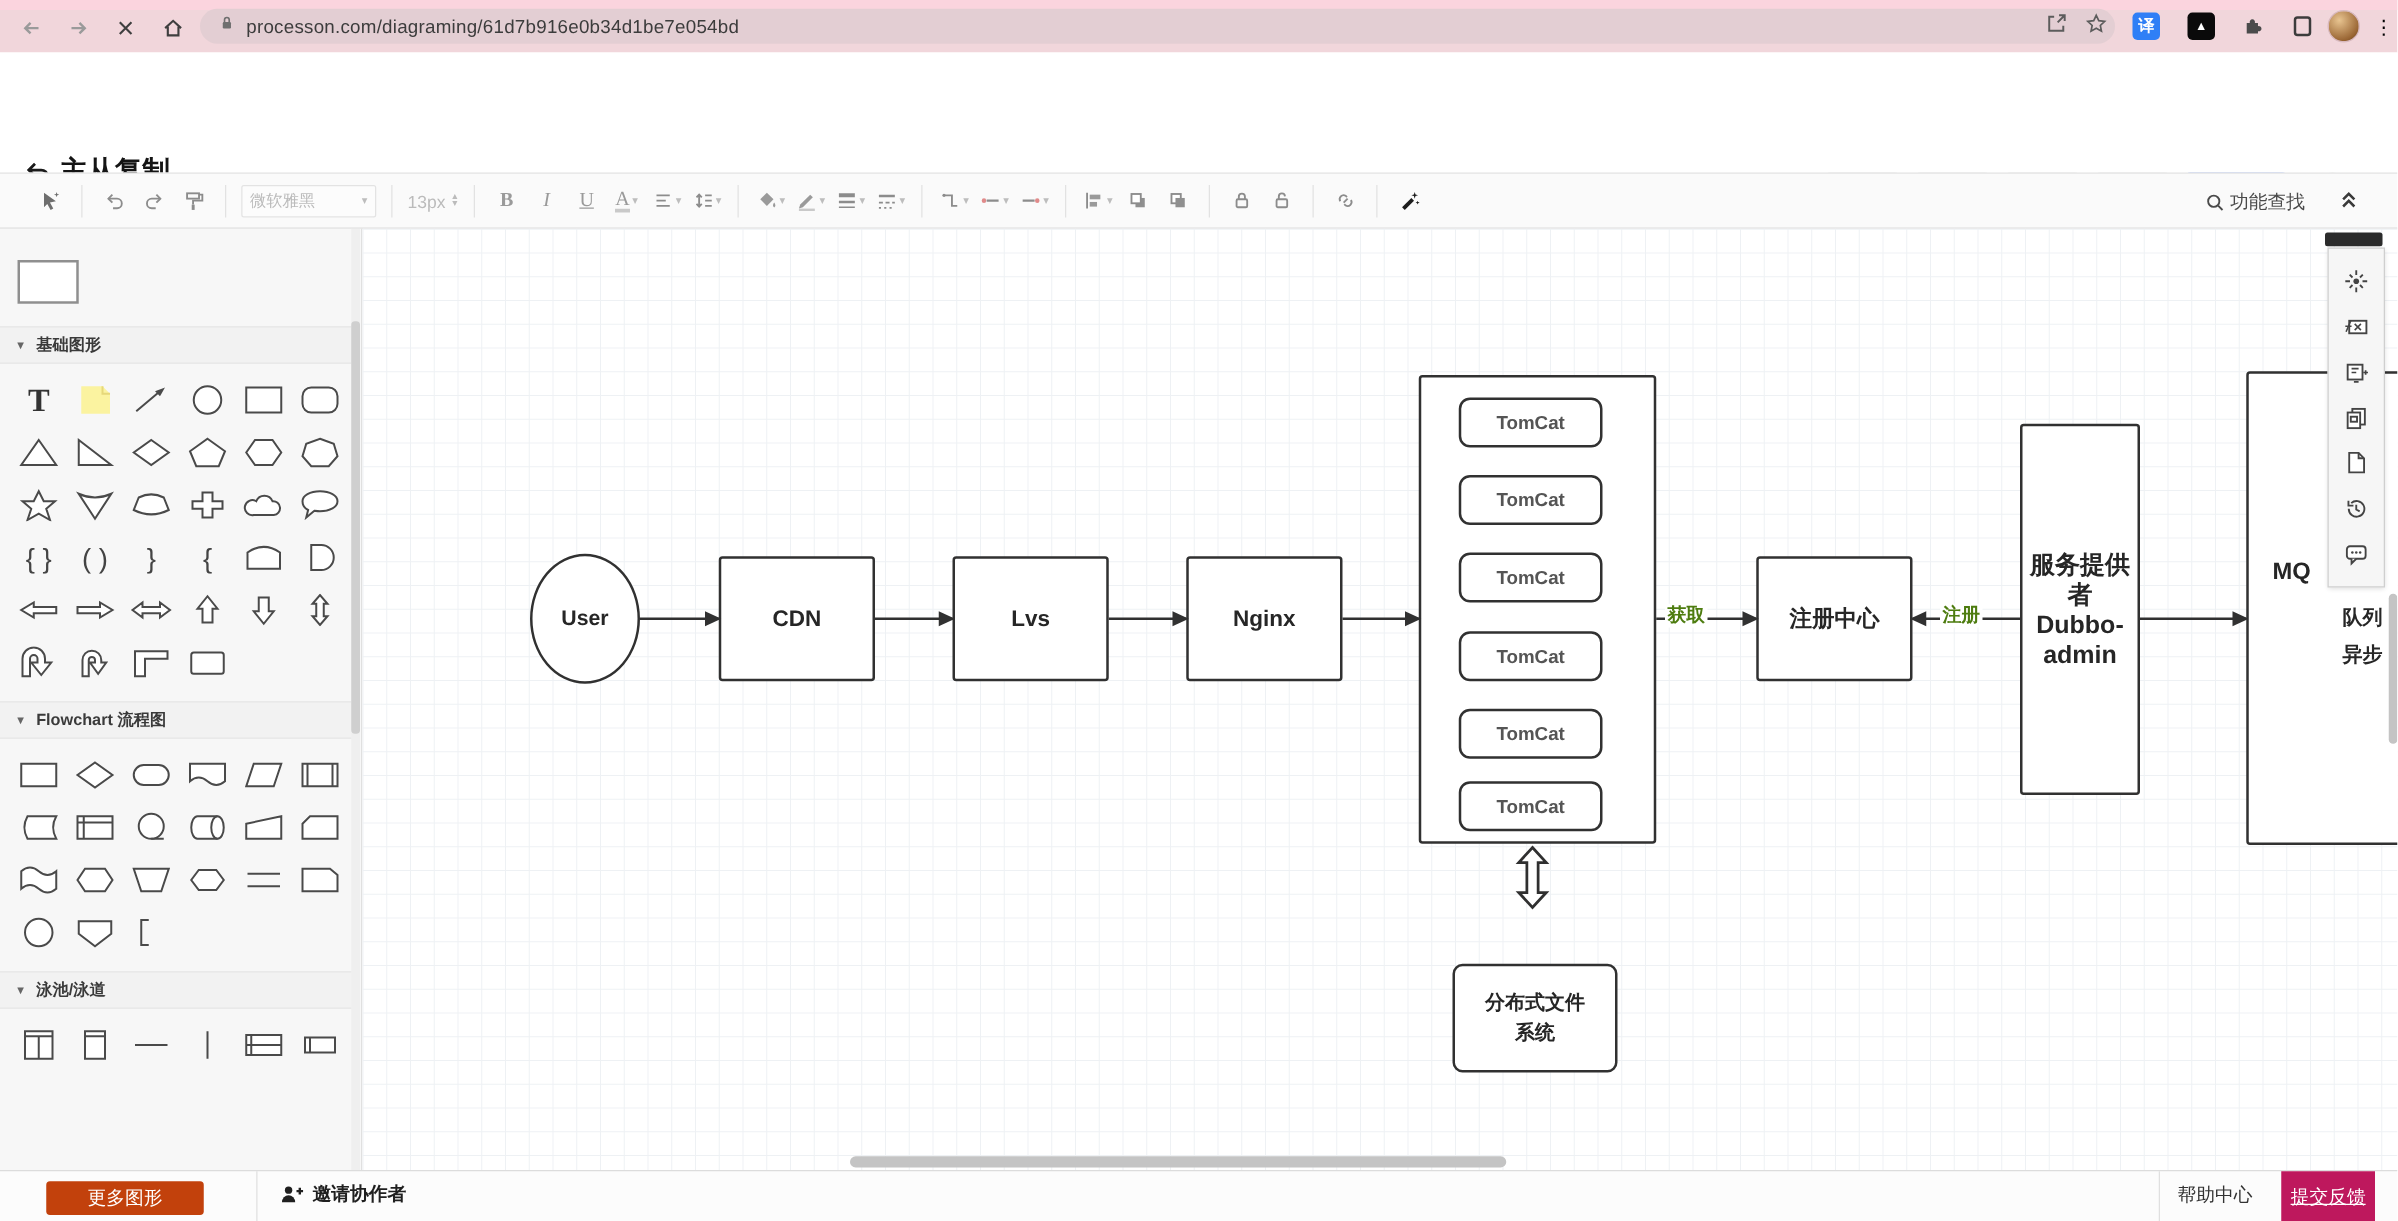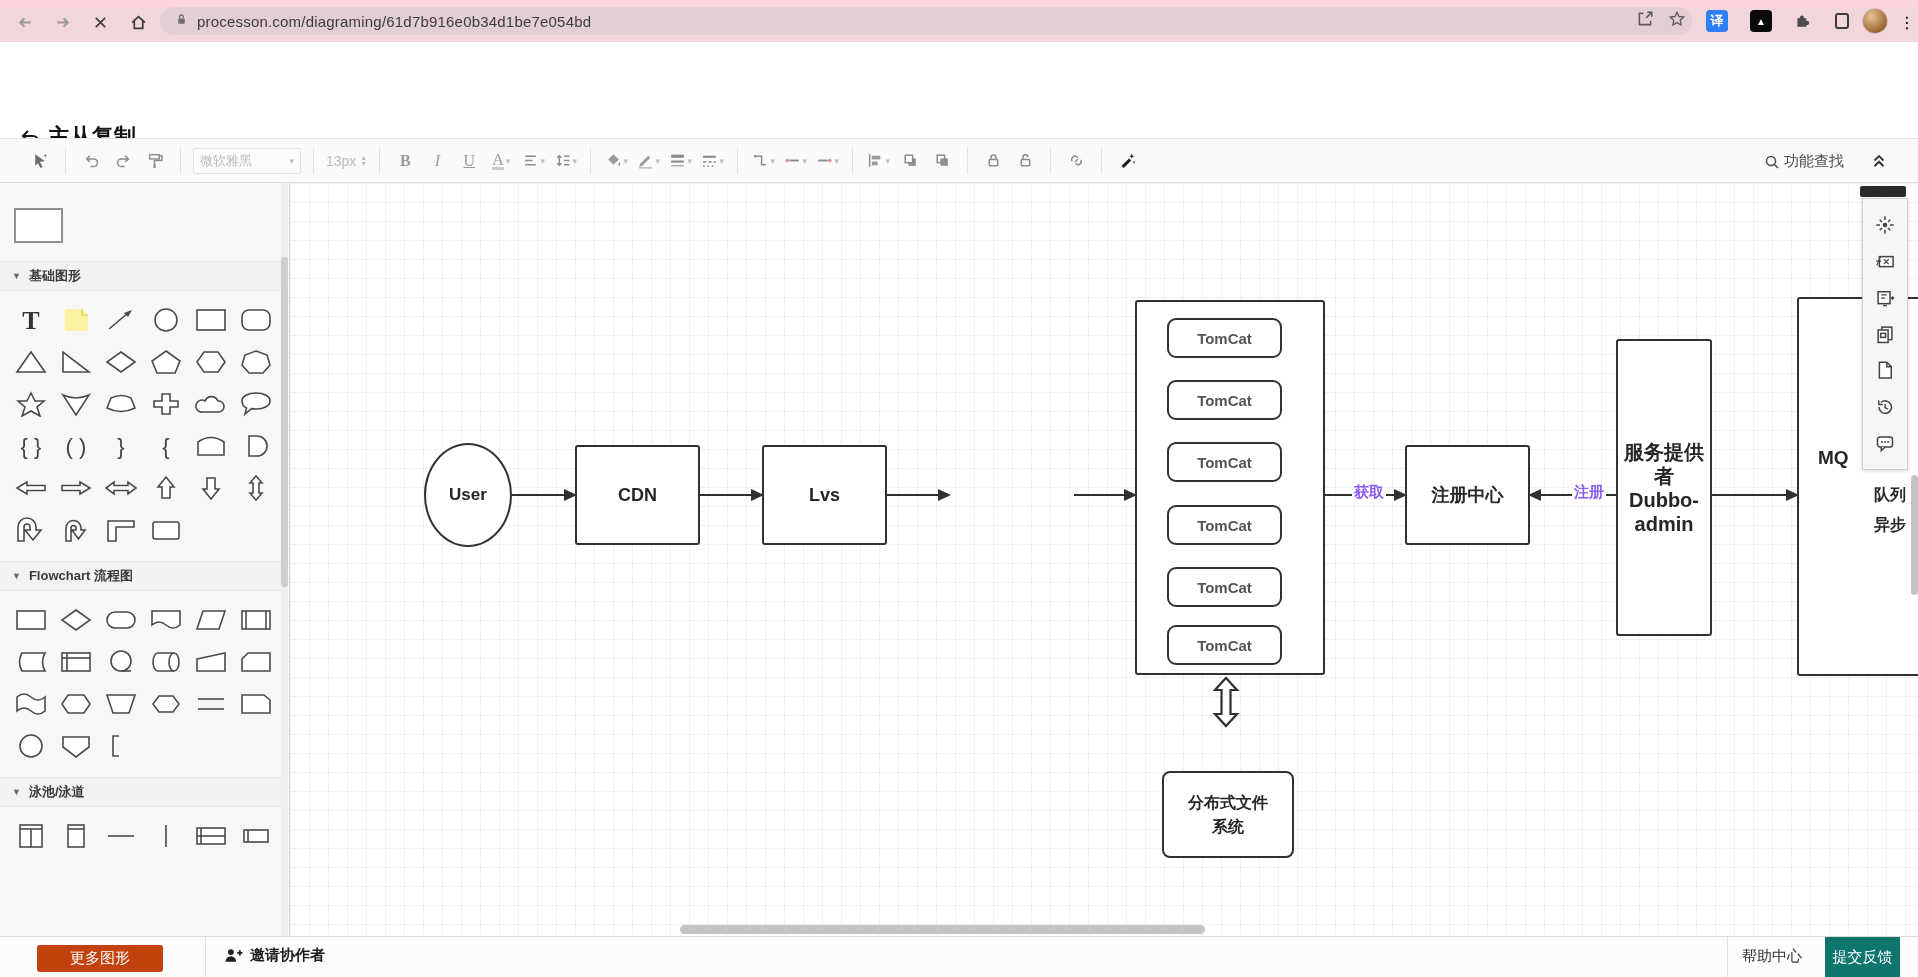--- a/index.html
+++ b/index.html
@@ -55,21 +55,21 @@
   .shape-cell svg { stroke:#4a4a4a; fill:#fff; stroke-width:1.6; }
   .sections { position:absolute; left:0; top:78px; width:282px; }
 
   
   .bottombar { position:absolute; left:0; top:936px; width:1918px; height:41px; background:#fcfcfc; border-top:1px solid #dcdcdc; }
   .more-shapes { position:absolute; left:37px; top:8px; width:126px; height:27px; background:#c2410c; color:#fff; font-size:15px; border:none; border-radius:3px; display:flex; align-items:center; justify-content:center; }
   .bb-div { position:absolute; left:205px; top:0; width:1px; height:40px; background:#e0e0e0; }
   .invite { position:absolute; left:224px; top:9px; display:flex; align-items:center; gap:7px; font-size:15px; color:#1f1f1f; font-weight:600; }
   .help-center { position:absolute; left:1742px; top:10px; font-size:15px; color:#333; }
   .bb-div2 { position:absolute; left:1727px; top:0; width:1px; height:40px; background:#e0e0e0; }
-  .feedback { position:absolute; left:1825px; top:0; width:75px; height:40px; background:#0f766e; color:#fff; font-size:15px; display:flex; align-items:center; justify-content:center; }
+  .feedback { position:absolute; left:1825px; top:0; width:75px; height:40px; background:#be185d; color:#fff; font-size:15px; display:flex; align-items:center; justify-content:center;text-decoration:underline; }
 
   
   .canvas { position:absolute; left:290px; top:183px; width:1628px; height:753px; background-color:#fff;
     background-image:linear-gradient(#eef1f4 1px, transparent 1px), linear-gradient(90deg,#eef1f4 1px, transparent 1px);
     background-size:19px 19px; overflow:hidden; }
   .node { position:absolute; background:#fff; border:2px solid #313131; border-radius:3px; display:flex; align-items:center; justify-content:center; color:#262626; text-align:center; white-space:pre-line; }
   .n-user { left:134px; top:260px; width:88px; height:104px; border-radius:50%; font-weight:bold; font-size:17px; }
   .n-cdn { left:285px; top:262px; width:125px; height:100px; font-weight:bold; font-size:18px; }
   .n-lvs { left:472px; top:262px; width:125px; height:100px; font-weight:bold; font-size:18px; }
   .n-nginx { left:659px; top:262px; width:125px; height:100px; font-weight:bold; font-size:18px; }
@@ -78,21 +78,21 @@
   .n-registry { left:1115px; top:262px; width:125px; height:100px; font-weight:bold; font-size:18px; }
   .n-provider { left:1326px; top:156px; width:96px; height:297px; font-weight:bold; font-size:20px; line-height:24px; }
   .n-mq { left:1507px; top:114px; width:220px; height:379px; z-index:1; }
   .mq-label { position:absolute; left:1528px; top:264px; z-index:2; font-weight:bold; font-size:19px; color:#262626; }
   .mq-sub { position:absolute; left:1584px; top:297px; z-index:2; font-weight:bold; font-size:16px; line-height:30px; color:#262626; white-space:pre-line; }
   .n-fs { left:872px; top:543px; width:132px; height:87px; border-radius:8px; font-weight:bold; font-size:16px; line-height:24px;margin-top:45px; }
 
   .edge { position:absolute; height:0; border-top:2px solid #313131; }
   .edge .ah-r { position:absolute; right:-2px; top:-7px; width:0; height:0; border-left:13px solid #313131; border-top:6px solid transparent; border-bottom:6px solid transparent; }
   .edge .ah-l { position:absolute; left:-2px; top:-7px; width:0; height:0; border-right:13px solid #313131; border-top:6px solid transparent; border-bottom:6px solid transparent; }
-  .edge-label { position:absolute; font-weight:bold; font-size:15px; color:#8b5cf6; background:#fff; padding:0 2px; z-index:1;margin-left:20px; }
+  .edge-label { position:absolute; font-weight:bold; font-size:15px; color:#4d7c0f; background:#fff; padding:0 2px; z-index:1; }
 
   .varrow { position:absolute; left:922px; top:493px; }
 
   
   .fpanel { position:absolute; left:1572px; top:15px; width:46px; height:272px; background:#f6f6f6; border:1px solid #cfcfcf; box-shadow:0 1px 4px rgba(0,0,0,.15); z-index:5; display:flex; flex-direction:column; align-items:center; justify-content:space-around; padding:8px 0; }
   .fpanel .pi { width:22px; height:22px; display:flex; align-items:center; justify-content:center; }
   .blackbar { position:absolute; left:1570px; top:3px; width:46px; height:11px; background:#2b2b2b; border-radius:2px; z-index:6; }
   .vthumb { position:absolute; left:1621px; top:292px; width:7px; height:120px; background:#c4c4c4; border-radius:4px; z-index:7; }
   .hthumb { position:absolute; left:390px; top:742px; width:525px; height:9px; background:#c4c4c4; border-radius:5px; }
 </style>
@@ -712,20 +712,21 @@
       </div>
     <div class="side-scroll">
         <div class="thumb"></div>
       </div>
   </div>
 
   <div class="canvas">
     <div class="node n-user">User</div>
     <div class="node n-cdn">CDN</div>
     <div class="node n-lvs">Lvs</div>
+    <div class="node n-nginx">Nginx</div>
     <div class="node n-container"></div>
     <div class="node n-tomcat" style="top:135px">TomCat</div>
     <div class="node n-tomcat" style="top:197px">TomCat</div>
     <div class="node n-tomcat" style="top:259px">TomCat</div>
     <div class="node n-tomcat" style="top:322px">TomCat</div>
     <div class="node n-tomcat" style="top:384px">TomCat</div>
     <div class="node n-tomcat" style="top:442px">TomCat</div>
     <div class="node n-registry">注册中心</div>
     <div class="node n-provider">服务提供
 者

